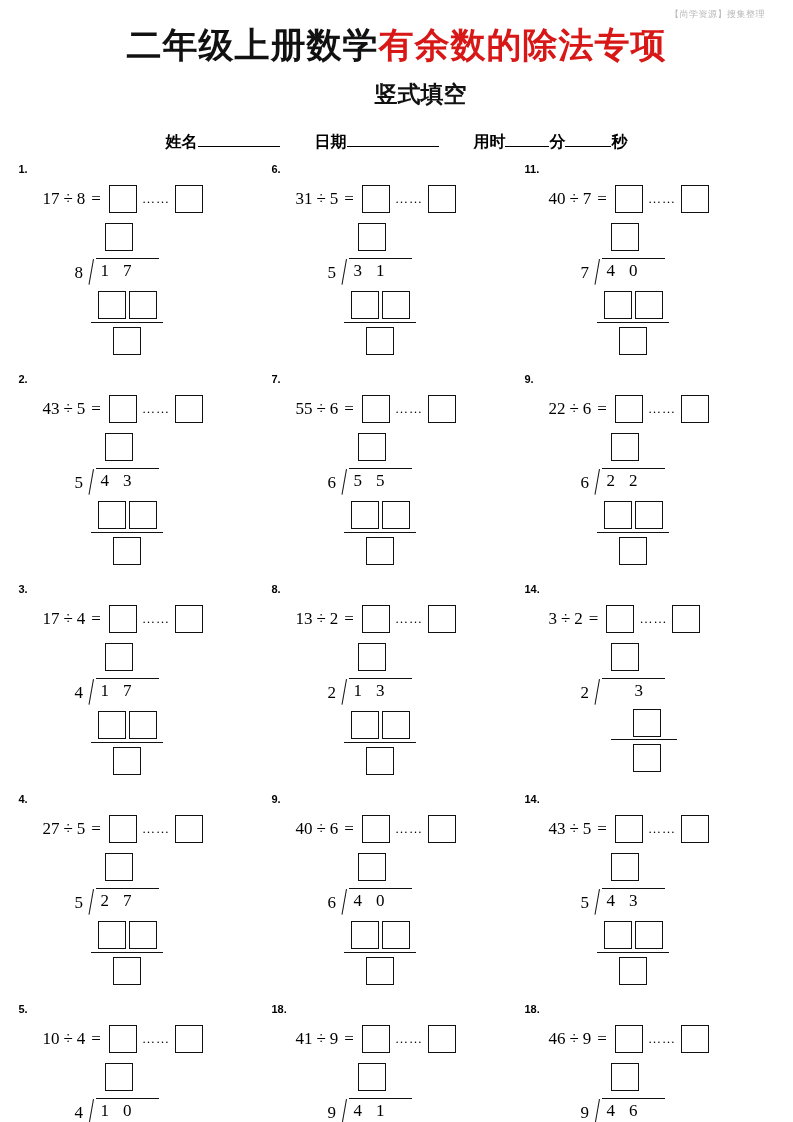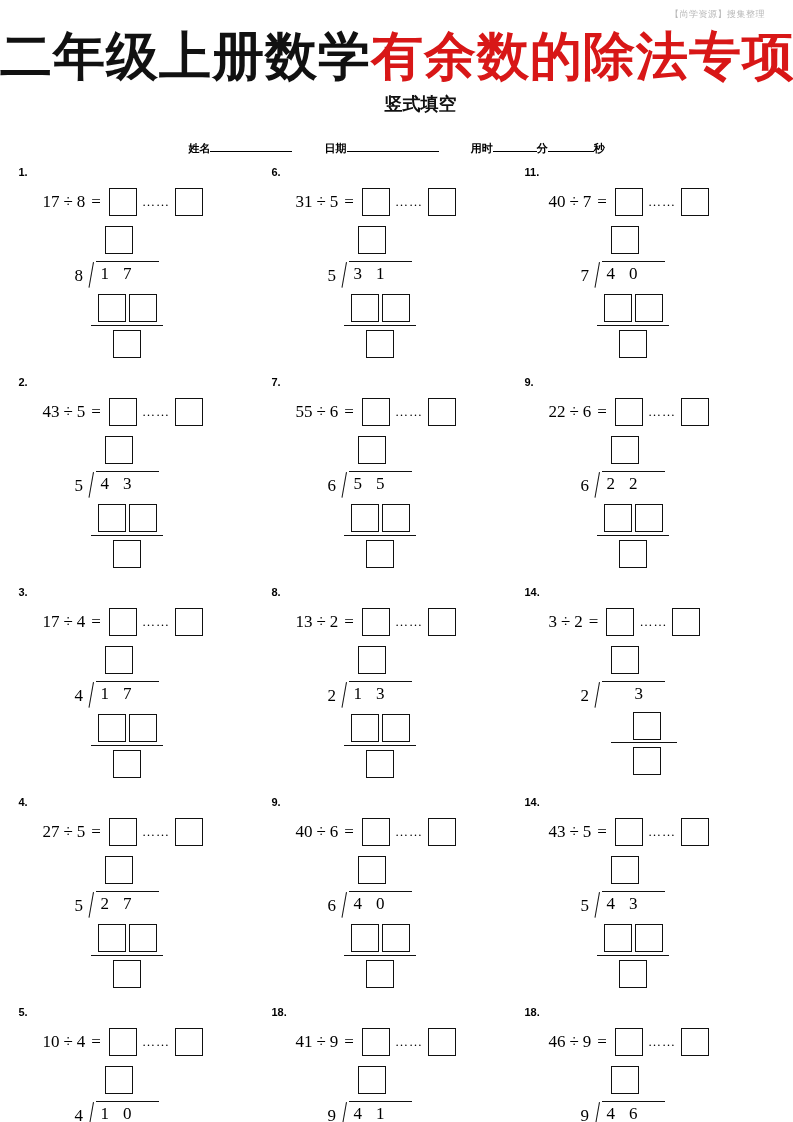--- a/index.html
+++ b/index.html
@@ -25,41 +25,42 @@
     font-family: "Liberation Sans", sans-serif;
     letter-spacing: 0.5px;
     margin-left: 28px;
   }
 
   .title-row {
     margin-top: 22px;
     text-align: center;
     font-family: "Liberation Sans", sans-serif;
     font-weight: bold;
-    font-size: 52px;
+    font-size: 35px;
     letter-spacing: 1px;
     white-space: nowrap;
   }
   .title-black { color: #111111; }
   .title-red { color: #d81717; }
 
   .subtitle {
+    margin-top: 10px;
     text-align: center;
     font-family: "Liberation Sans", sans-serif;
     font-weight: bold;
-    font-size: 18px;
+    font-size: 23px;
     color: #111111;
     padding-left: 48px;
   }
 
   .meta-row {
     margin-top: 22px;
     text-align: center;
     font-family: "Liberation Sans", sans-serif;
-    font-size: 11px;
+    font-size: 16px;
     font-weight: bold;
     color: #000;
   }
   .meta-row span { display: inline-block; }
   .meta-gap { display: inline-block; width: 26px; }
   .u-line {
     display: inline-block;
     border-bottom: 1px solid #000;
     height: 13px;
   }

